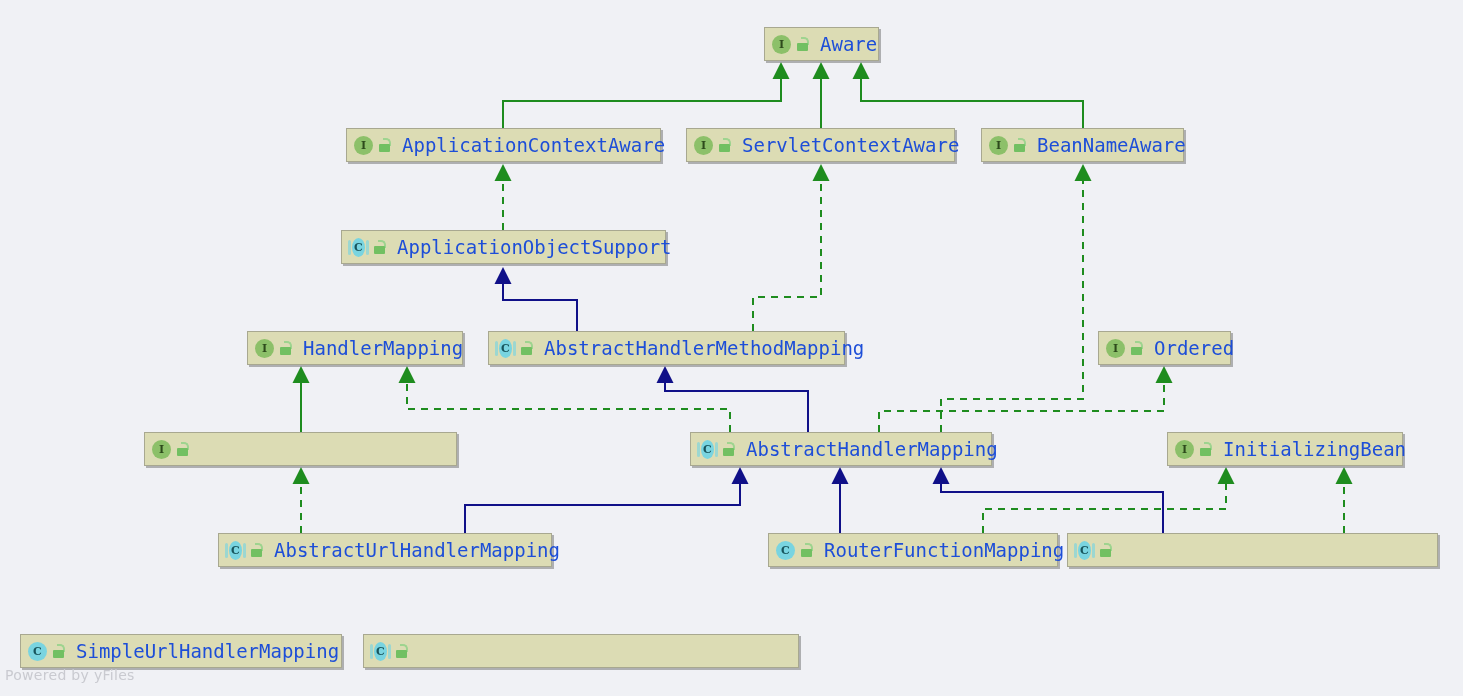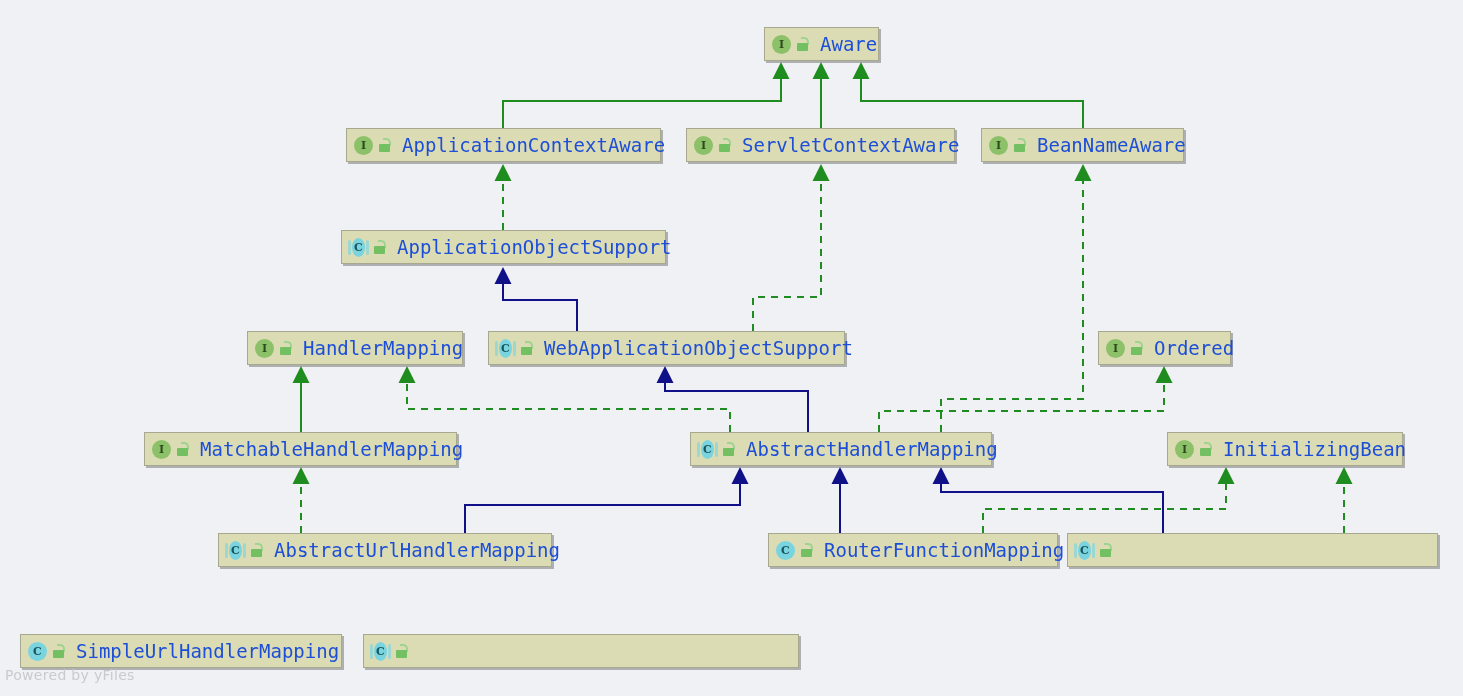--- a/index.html
+++ b/index.html
@@ -214,37 +214,36 @@
           <div class="body"></div>
         </div>
         <span class="node-label">HandlerMapping</span>
       </div>
       <div class="node" style="left: 488px; top: 331px; width: 357px;">
         <div class="type-icon cls abstract">C</div>
         <div class="lock-icon">
           <div class="shackle"></div>
           <div class="body"></div>
         </div>
-        <span class="node-label">WebApplicationObjectSupport</span>
+        <span class="node-label">AbstractHandlerMethodMapping</span>
       </div>
       <div class="node" style="left: 1098px; top: 331px; width: 133px;">
         <div class="type-icon iface">I</div>
         <div class="lock-icon">
           <div class="shackle"></div>
           <div class="body"></div>
         </div>
         <span class="node-label">Ordered</span>
       </div>
       <div class="node" style="left: 144px; top: 432px; width: 313px;">
         <div class="type-icon iface">I</div>
         <div class="lock-icon">
           <div class="shackle"></div>
           <div class="body"></div>
         </div>
-        <span class="node-label">MatchableHandlerMapping</span>
       </div>
       <div class="node" style="left: 690px; top: 432px; width: 302px;">
         <div class="type-icon cls abstract">C</div>
         <div class="lock-icon">
           <div class="shackle"></div>
           <div class="body"></div>
         </div>
         <span class="node-label">AbstractHandlerMapping</span>
       </div>
       <div class="node" style="left: 1167px; top: 432px; width: 236px;">

